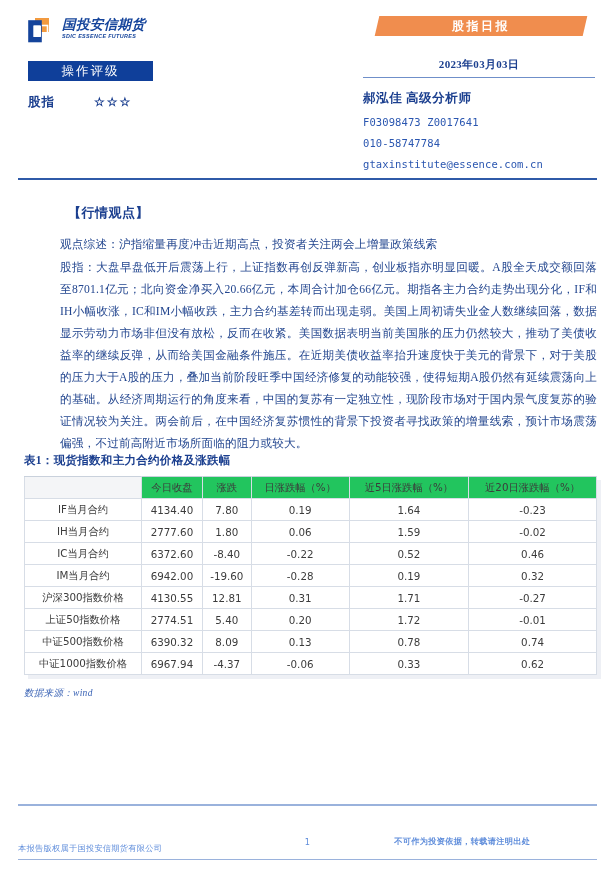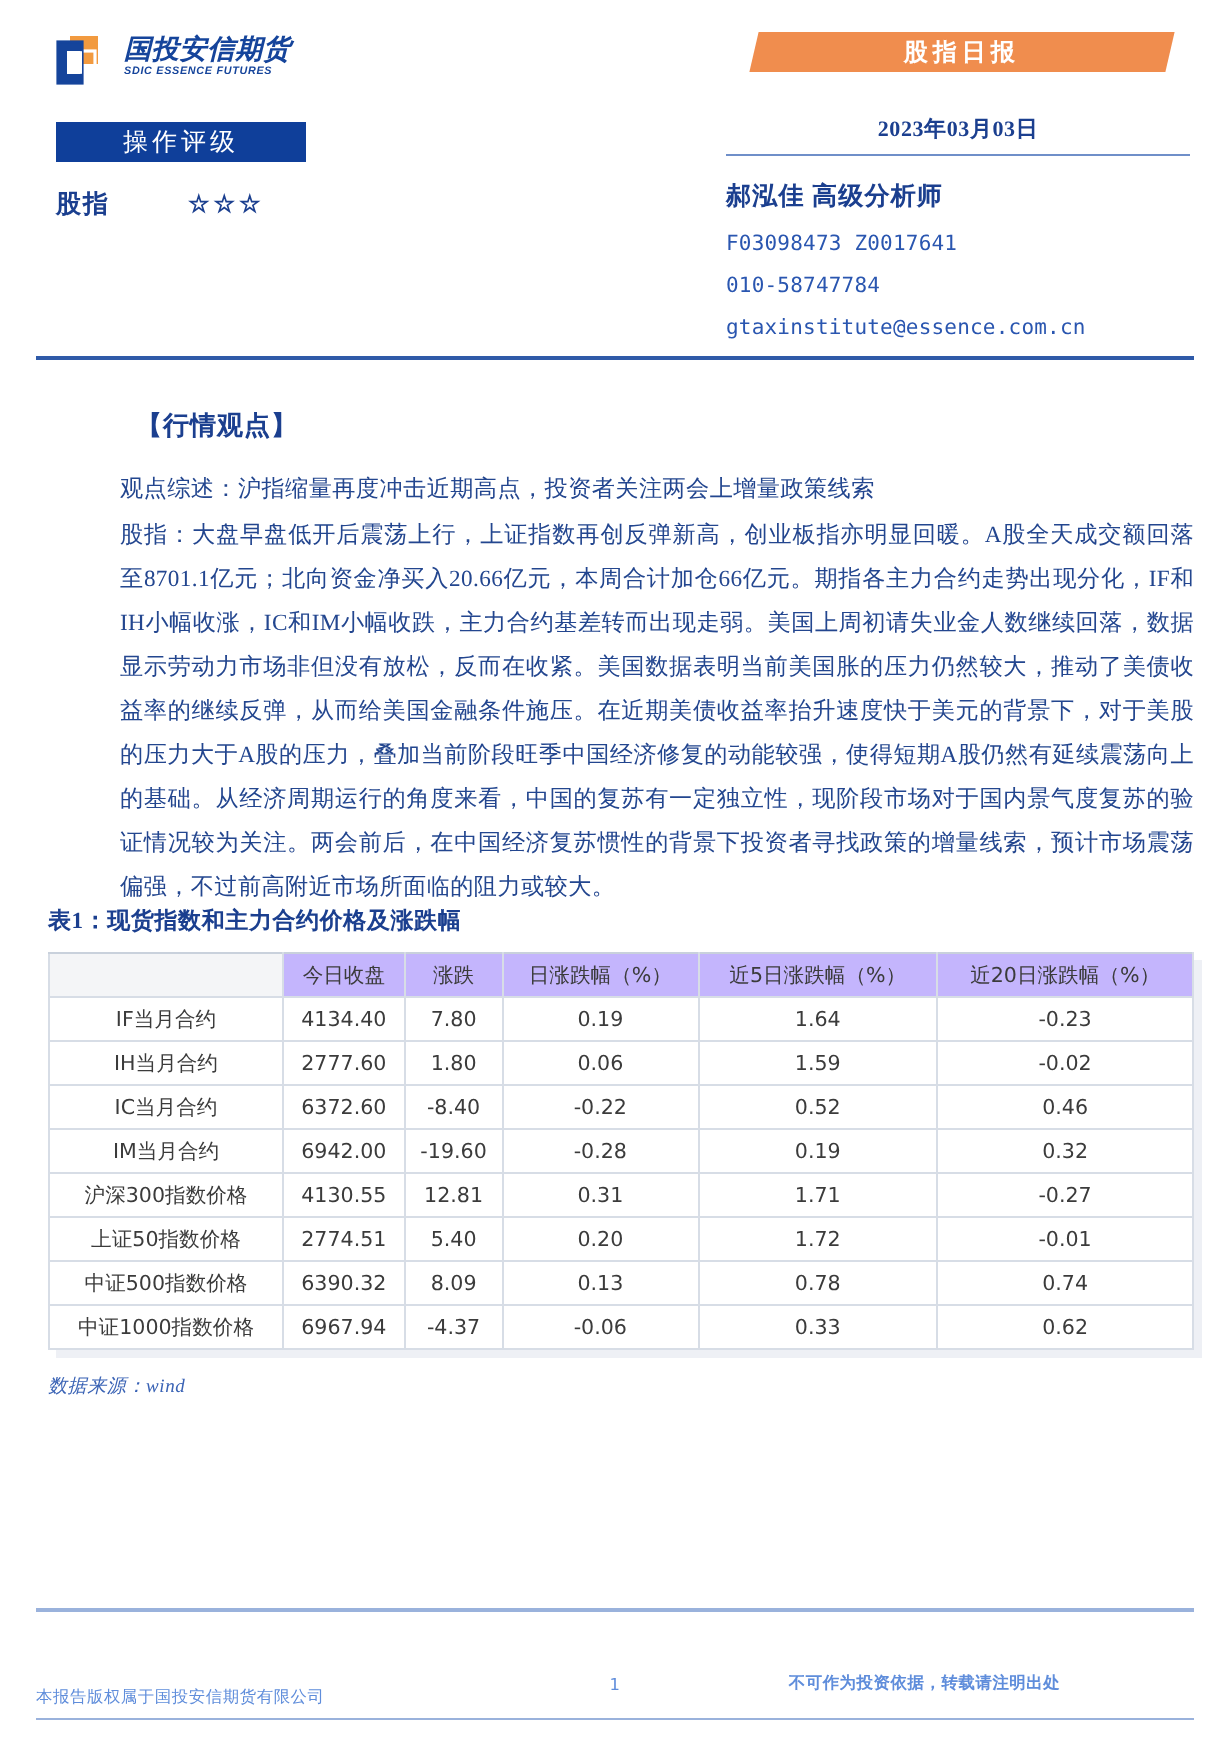--- a/index.html
+++ b/index.html
@@ -215,21 +215,21 @@
     border: 1px solid #d7dde6;
     font-family: "DejaVu Sans", "Liberation Sans", sans-serif;
     font-size: 10.3px;
     color: #3b3b3b;
     text-align: center;
     height: 21px;
     padding: 0 2px;
     white-space: nowrap;
   }
   table.data thead th {
-    background: #c4b5fd;
+    background: #22c55e;
     color: #3b3b3b;
     font-weight: normal;
     border-top: 1px solid #c9d1dc;
   }
   table.data th.corner {
     background: #f4f5f7;
     width: 112px;
   }
   table.data td.rowlabel {
     color: #3b3b3b;

